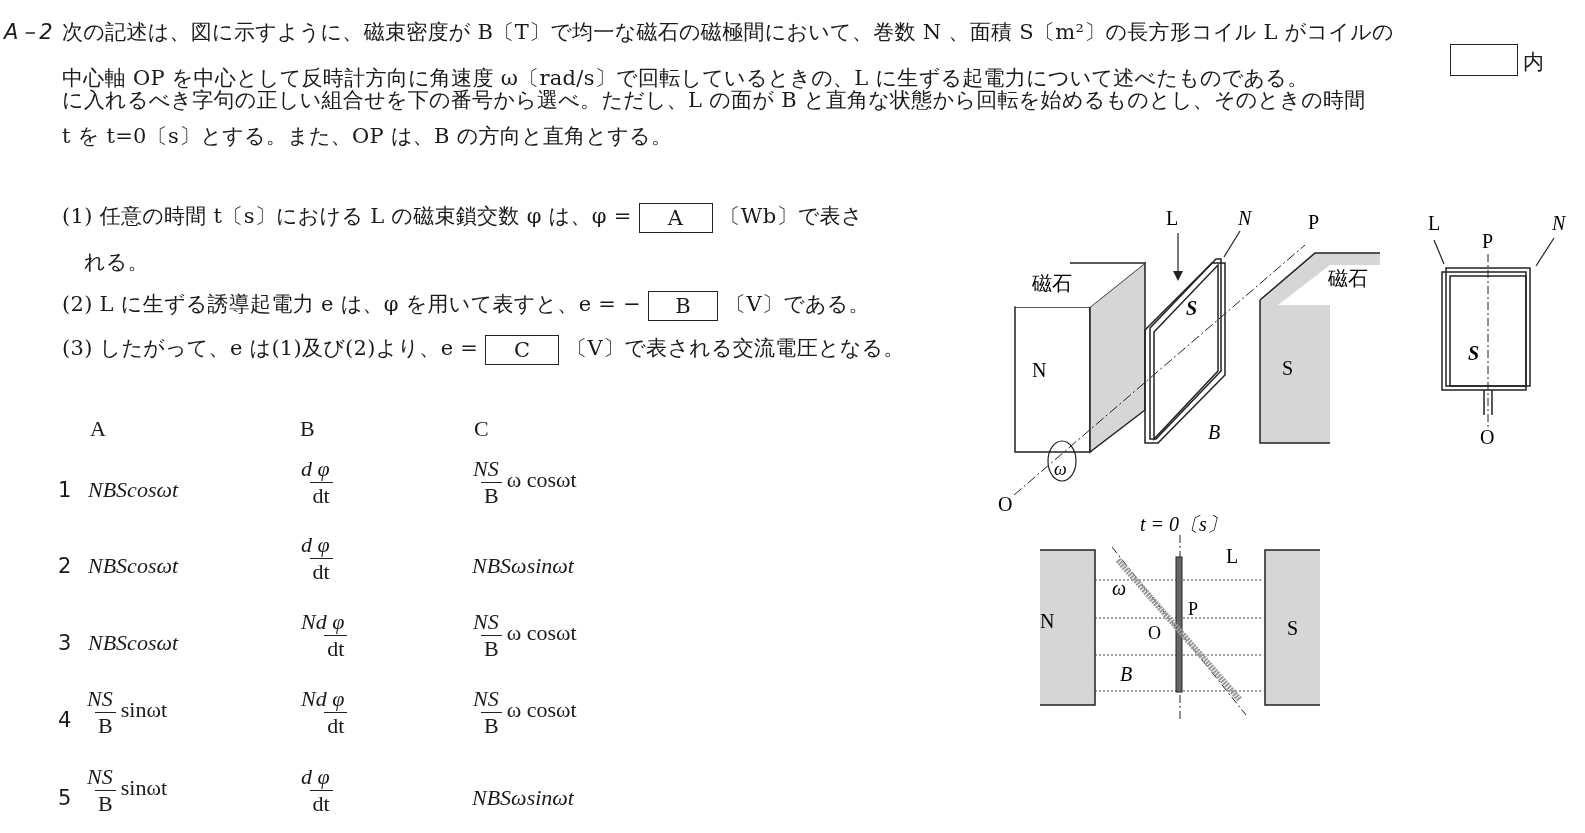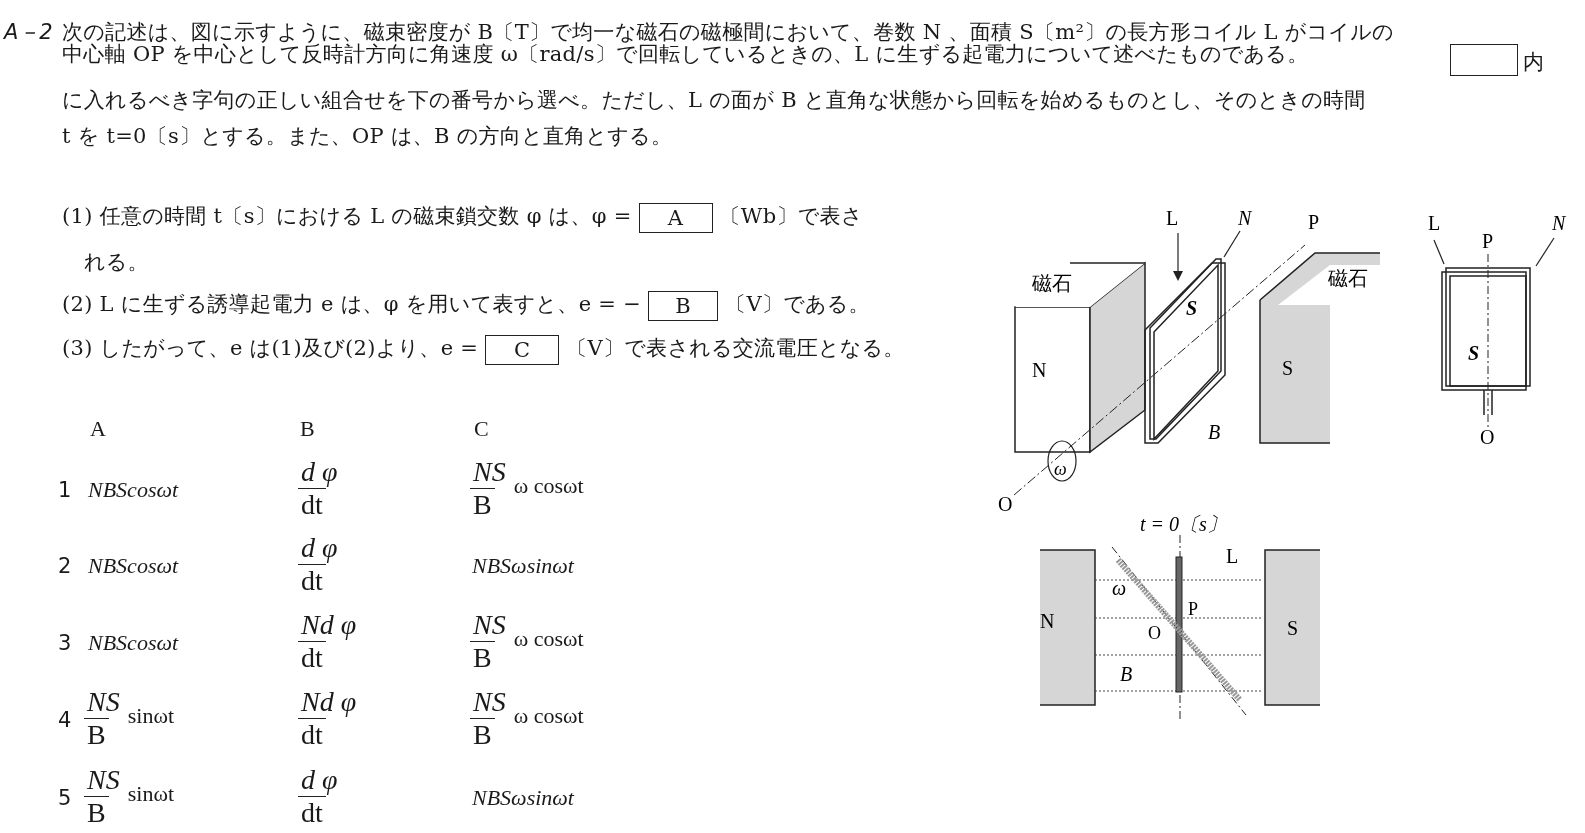--- a/index.html
+++ b/index.html
@@ -5,31 +5,31 @@
   html, body { margin:0; padding:0; background:#ffffff; }
   body { width:1585px; height:833px; position:relative; overflow:hidden;
          font-family:"DejaVu Serif","Liberation Serif",serif; color:#1a1a1a; }
   .abs { position:absolute; white-space:nowrap; }
   .q-label { font-family:"DejaVu Sans","Liberation Sans",sans-serif; font-size:21px; }
   .line { font-size:21px; letter-spacing:0.3px; }
   .box { display:inline-block; border:1.5px solid #222; text-align:center; vertical-align:middle; line-height:28px; height:28px; }
   .head { font-family:"Liberation Serif",serif; font-size:22px; }
   .num { font-family:"DejaVu Sans","Liberation Sans",sans-serif; font-size:21px; }
   .expr { font-family:"Liberation Serif",serif; font-size:22px; }
-  .frac { display:inline-flex; flex-direction:column; align-items:flex-start; vertical-align:middle; font-family:"Liberation Serif",serif; font-size:28px; }
+  .frac { display:inline-flex; flex-direction:column; align-items:flex-end; vertical-align:middle; font-family:"Liberation Serif",serif; font-size:22px; }
   .frac .n { padding:0 3px; font-style:italic; }
   .frac .d { padding:0 3px; border-top:1.5px solid #222; }
   svg text { font-family:"Liberation Serif",serif; }
 </style>
 </head>
 <body>
 
 <div class="abs q-label" style="left:4px; top:18px;font-style:italic;">A－2</div>
 <div class="abs line" style="left:62px; top:18px;text-align:right;">次の記述は、図に示すように、磁束密度が B〔T〕で均一な磁石の磁極間において、巻数 N 、面積 S〔m²〕の長方形コイル L がコイルの</div>
-<div class="abs line" style="left:62px; top:40px;">
+<div class="abs line" style="left:62px; top:64px;">
   <span>中心軸 OP を中心として反時計方向に角速度 ω〔rad/s〕で回転しているときの、L に生ずる起電力について述べたものである。</span>
 </div>
 <div class="abs" style="left:1450px; top:44px; width:66px; height:30px; border:1.5px solid #222;"></div>
 <div class="abs line" style="left:1523px; top:48px;">内</div>
 <div class="abs line" style="left:62px; top:86px;">に入れるべき字句の正しい組合せを下の番号から選べ。ただし、L の面が B と直角な状態から回転を始めるものとし、そのときの時間</div>
 <div class="abs line" style="left:62px; top:122px;">t を t=0〔s〕とする。また、OP は、B の方向と直角とする。</div>
 
 <div class="abs line" style="left:62px; top:202px;">
   <span>(1)  任意の時間 t〔s〕における L の磁束鎖交数 φ は、φ =</span>
   <span class="box" style="width:72px;">A</span>

